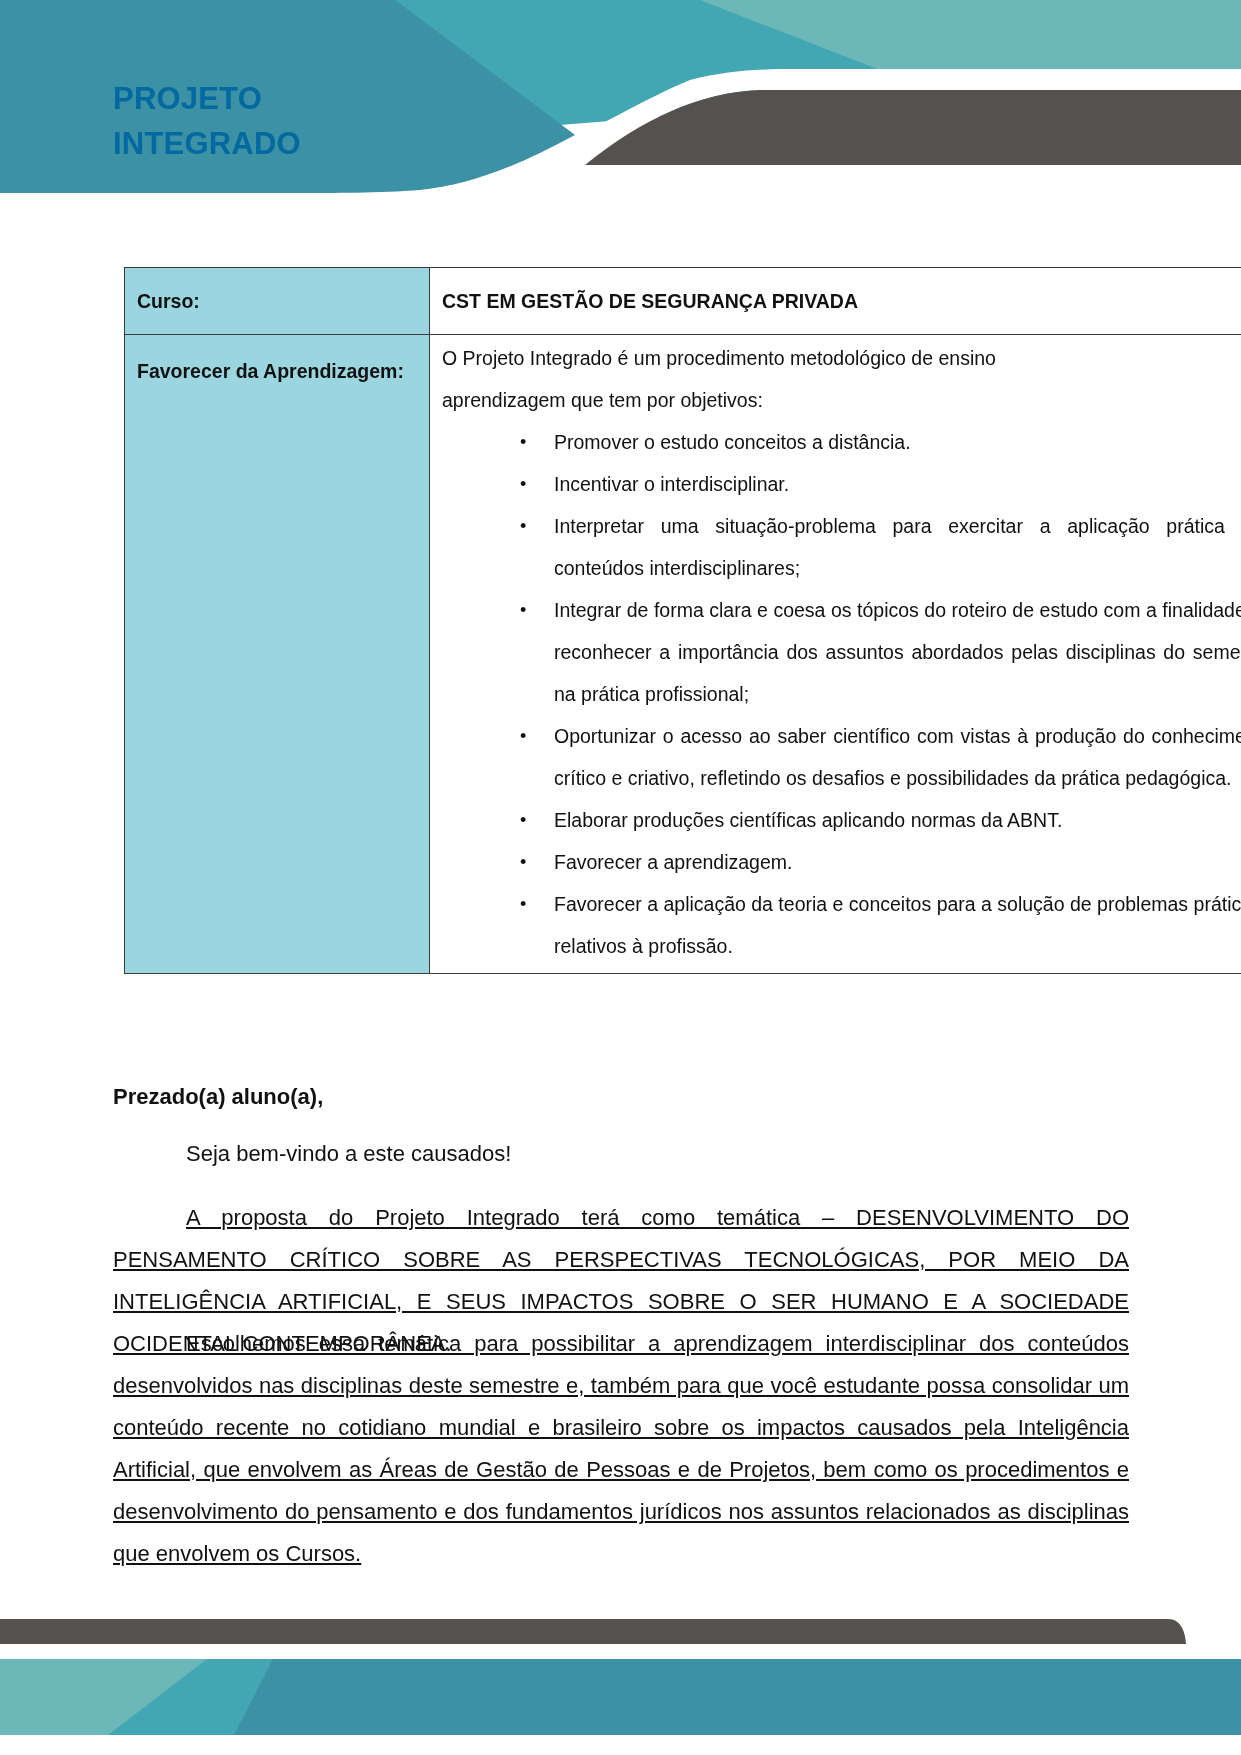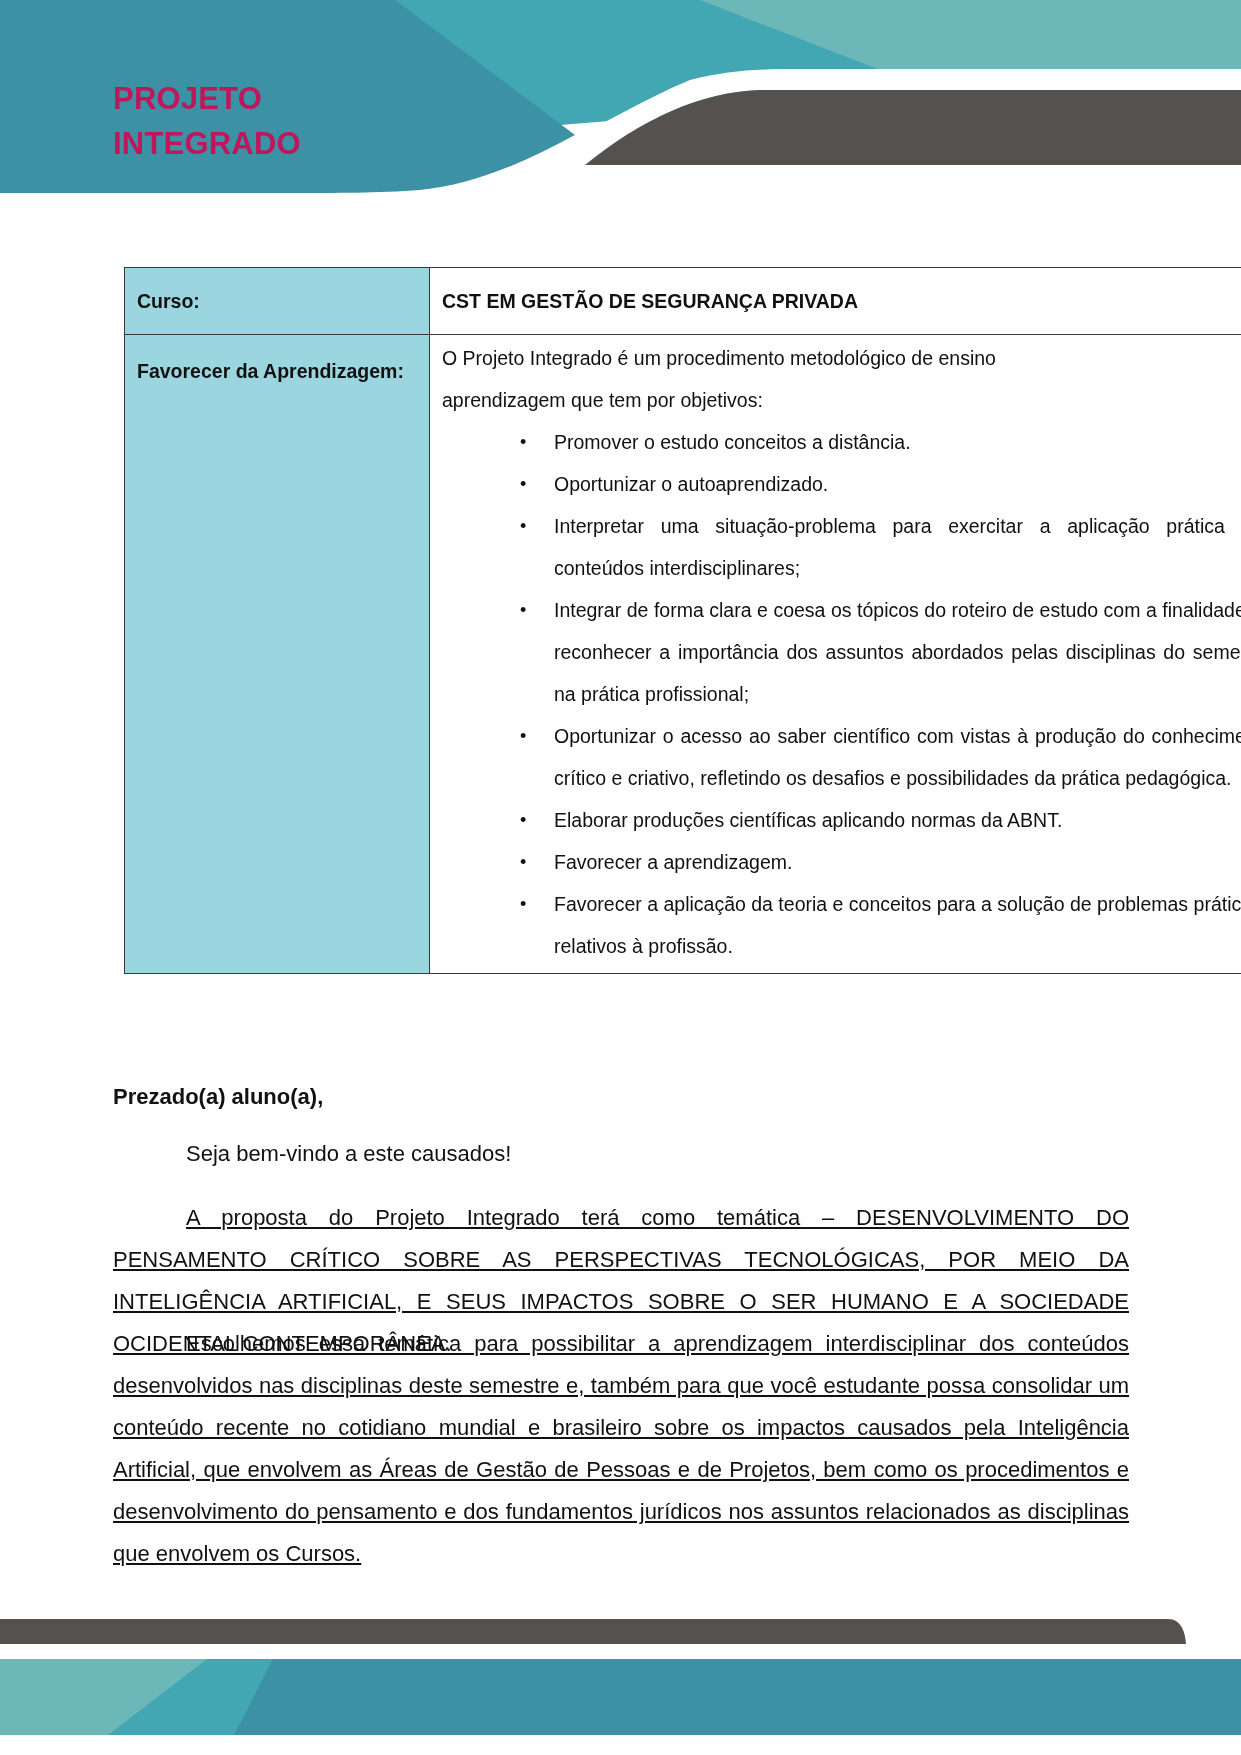--- a/index.html
+++ b/index.html
@@ -1,19 +1,19 @@
 <!DOCTYPE html>
 <html><head>
 <meta charset="utf-8">
 <style>
   html, body { margin: 0; padding: 0; background: #ffffff; }
   body { width: 1241px; height: 1755px; position: relative; overflow: hidden;
          font-family: "Liberation Sans", "DejaVu Sans", sans-serif; color: #111; }
   .header-art { position: absolute; left: 0; top: 0; width: 1241px; height: 200px; }
-  .header-title { position: absolute; left: 113px; top: 76px; color: #be185d;
+  .header-title { position: absolute; left: 113px; top: 76px; color: #0369a1;
                   font-weight: bold; font-size: 31px; line-height: 45px; letter-spacing: 0.2px; }
   .header-title div { white-space: nowrap; }
 
   .info-table { position: absolute; left: 124px; top: 267px; width: 1160px;
                 border-collapse: collapse; font-size: 19.5px; }
   .info-table td { border: 1.2px solid #3a3a3a; vertical-align: top; padding: 0; }
   .label-cell { background: #9bd6e0; width: 292px; font-weight: bold; padding-left: 12px !important; }
   .row-course td { height: 66px; vertical-align: middle; }
   .course-value { font-weight: bold; padding-left: 12px !important; }
   .obj-label { padding-top: 25px !important; }
@@ -63,21 +63,21 @@
   </tr>
   <tr>
     <td class="label-cell obj-label">Favorecer da Aprendizagem:</td>
     <td class="obj-cell">
       <p class="obj-intro">
         <span>O Projeto Integrado é um procedimento metodológico de ensino</span><br>
         <span>aprendizagem que tem por objetivos:</span>
       </p>
       <ul class="obj-list">
         <li><span class="bullet">•</span><span>Promover o estudo conceitos a distância.</span></li>
-        <li><span class="bullet">•</span><span>Oportunizar o autoaprendizado.</span></li>
+        <li><span class="bullet">•</span><span>Incentivar o interdisciplinar.</span></li>
         <li><span class="bullet">•</span><span>Interpretar uma situação-problema para exercitar a aplicação prática dos conteúdos interdisciplinares;</span></li>
         <li><span class="bullet">•</span><span>Integrar de forma clara e coesa os tópicos do roteiro de estudo com a finalidade de reconhecer a importância dos assuntos abordados pelas disciplinas do semestre na prática profissional;</span></li>
         <li><span class="bullet">•</span><span>Oportunizar o acesso ao saber científico com vistas à produção do conhecimento crítico e criativo, refletindo os desafios e possibilidades da prática pedagógica.</span></li>
         <li><span class="bullet">•</span><span>Elaborar produções científicas aplicando normas da ABNT.</span></li>
         <li><span class="bullet">•</span><span>Favorecer a aprendizagem.</span></li>
         <li style="text-align:left"><span class="bullet">•</span><span>Favorecer a aplicação da teoria e conceitos para a solução de problemas práticos relativos à profissão.</span></li>
       </ul>
     </td>
   </tr>
 </tbody>

